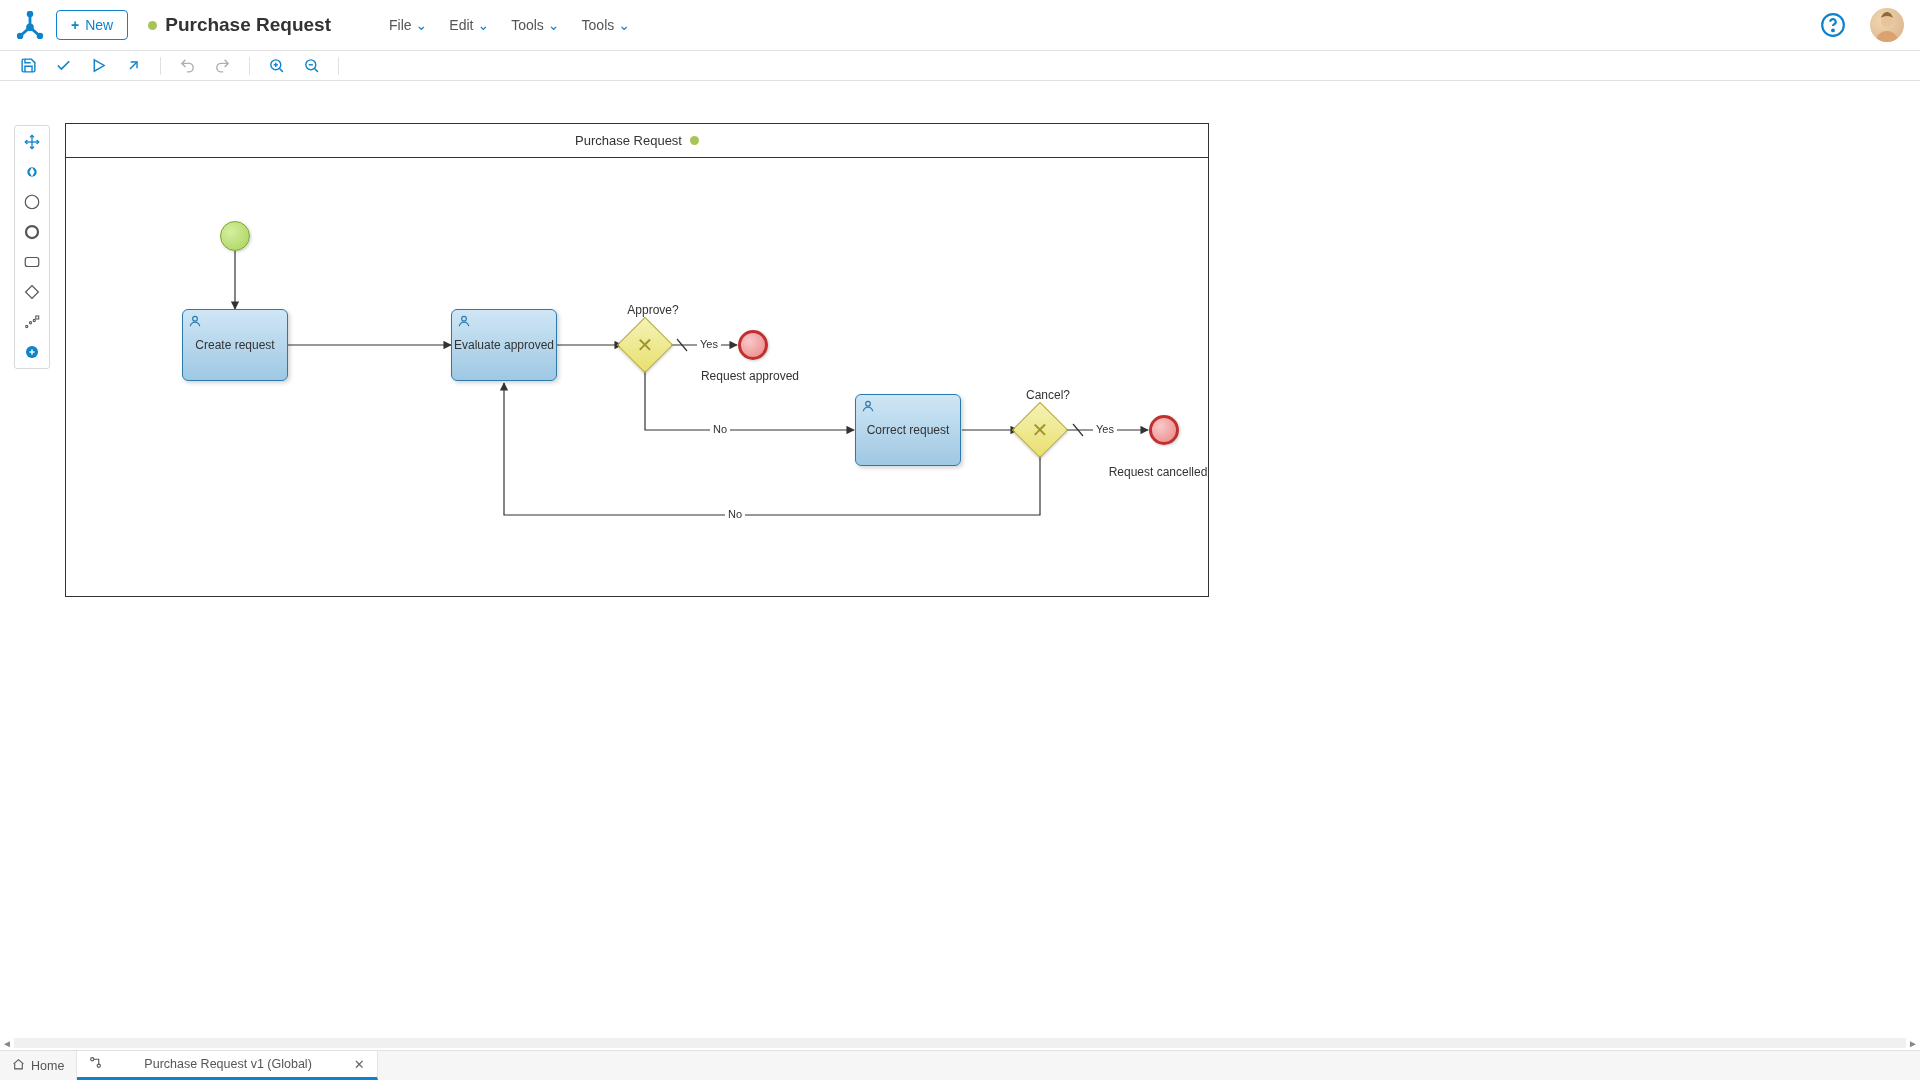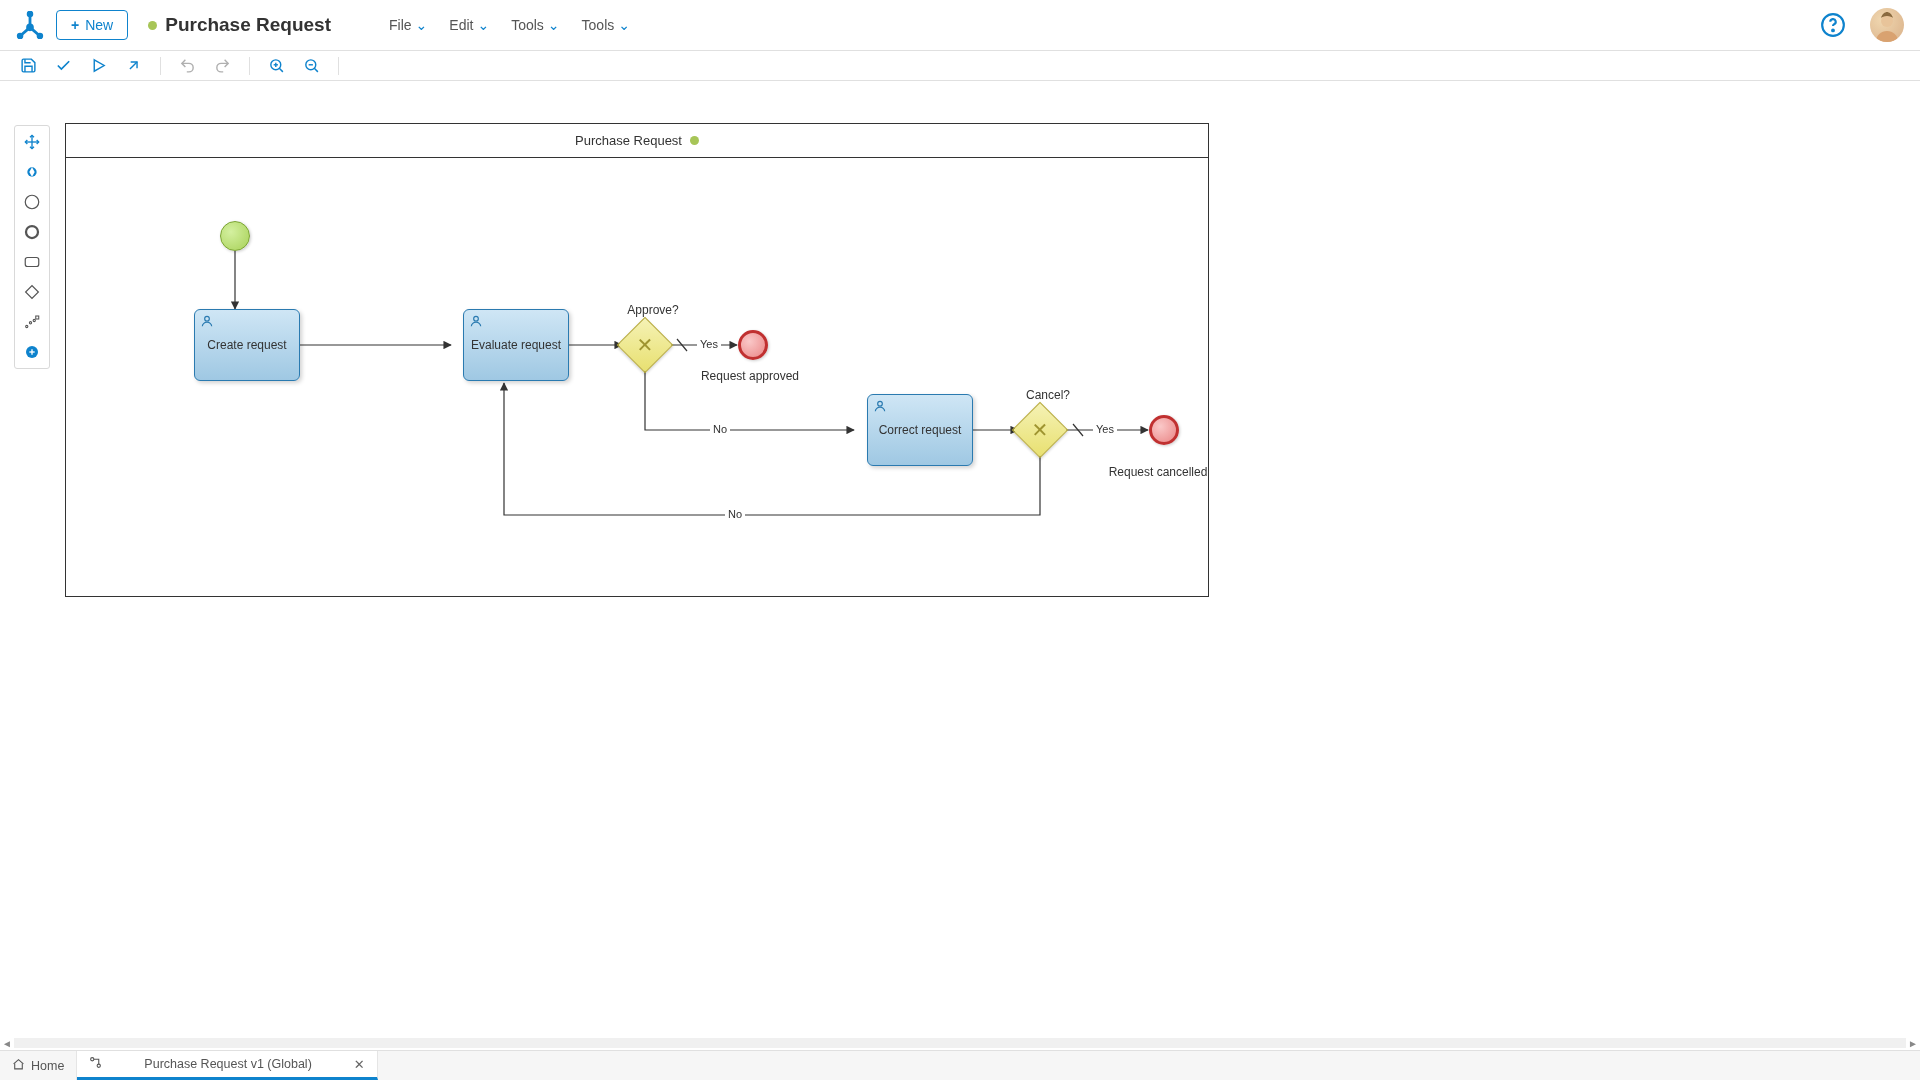--- a/index.html
+++ b/index.html
@@ -36,21 +36,21 @@
 
 
 .pool { position: absolute; left: 65px; top: 42px; width: 1144px; height: 474px; border: 1px solid #333; }
 .pool-header { height: 34px; border-bottom: 1px solid #333; display: flex; align-items: center; justify-content: center; gap: 8px; font-size: 13px; }
 .lanes { display: flex; height: 439px; }
 .lane { border-right: 1px solid #333; height: 100%; }
 .lane:last-child { border-right: none; }
 .lane-header { height: 37px; display: flex; align-items: center; justify-content: center; font-size: 13px; }
 
 
-.task { position: absolute; width: 106px; height: 72px; border: 1px solid #2a7ab0; border-radius: 6px; background: linear-gradient(to bottom, #cfe6f5, #9fc8e3); display: flex; align-items: center; justify-content: center; text-align: center; font-size: 12px; box-shadow: 2px 2px 4px rgba(0,0,0,0.18); margin-left: 12px; }
+.task { position: absolute; width: 106px; height: 72px; border: 1px solid #2a7ab0; border-radius: 6px; background: linear-gradient(to bottom, #cfe6f5, #9fc8e3); display: flex; align-items: center; justify-content: center; text-align: center; font-size: 12px; box-shadow: 2px 2px 4px rgba(0,0,0,0.18); }
 .task .user-icon { position: absolute; top: 4px; left: 5px; color: #2a7ab0; }
 .start-event { position: absolute; width: 30px; height: 30px; border-radius: 50%; border: 1px solid #7aa332; background: radial-gradient(circle at 35% 35%, #d4f0a0, #a7d157); box-shadow: 1px 1px 3px rgba(0,0,0,0.2); }
 .end-event { position: absolute; width: 30px; height: 30px; border-radius: 50%; border: 3px solid #c03030; background: radial-gradient(circle at 35% 35%, #fac8c8, #ea8585); box-shadow: 1px 1px 3px rgba(0,0,0,0.2); }
 .gateway { position: absolute; width: 40px; height: 40px; transform: rotate(45deg); border: 1px solid #b5a832; background: linear-gradient(135deg, #f5f2b5, #e8e070); box-shadow: 1px 1px 3px rgba(0,0,0,0.2); }
 .gateway .x { position: absolute; inset: 0; display: flex; align-items: center; justify-content: center; transform: rotate(-45deg); color: #9f9430; font-size: 20px; }
 .shape-label { position: absolute; font-size: 12px; text-align: center; }
 .flow-label { position: absolute; font-size: 11px; background: #fff; padding: 0 3px; }
 
 
 svg.flows { position: absolute; left: 65px; top: 42px; width: 1144px; height: 474px; pointer-events: none; }
@@ -281,21 +281,21 @@
             <path d="M4 21c0-4 4-7 8-7s8 3 8 7"></path>
           </svg></span>
       <span>Create request</span>
     </div>
 
     <div class="task" style="left:451px; top:228px;">
       <span class="user-icon"><svg width="14" height="14" viewBox="0 0 24 24" fill="none" stroke="currentColor" stroke-width="2">
             <circle cx="12" cy="8" r="4"></circle>
             <path d="M4 21c0-4 4-7 8-7s8 3 8 7"></path>
           </svg></span>
-      <span>Evaluate request</span>
+      <span>Evaluate approved</span>
     </div>
 
     <div class="gateway" style="left:625px; top:244px;">
         <span class="x">✕</span>
       </div>
     <div class="shape-label" style="left:623px; top:222px; width:60px;">Approve?</div>
 
     <div class="flow-label" style="left:697px; top:257px;">Yes</div>
     <div class="end-event" style="left:738px; top:249px;"></div>
     <div class="shape-label" style="left:700px; top:288px; width:100px;">Request approved</div>

